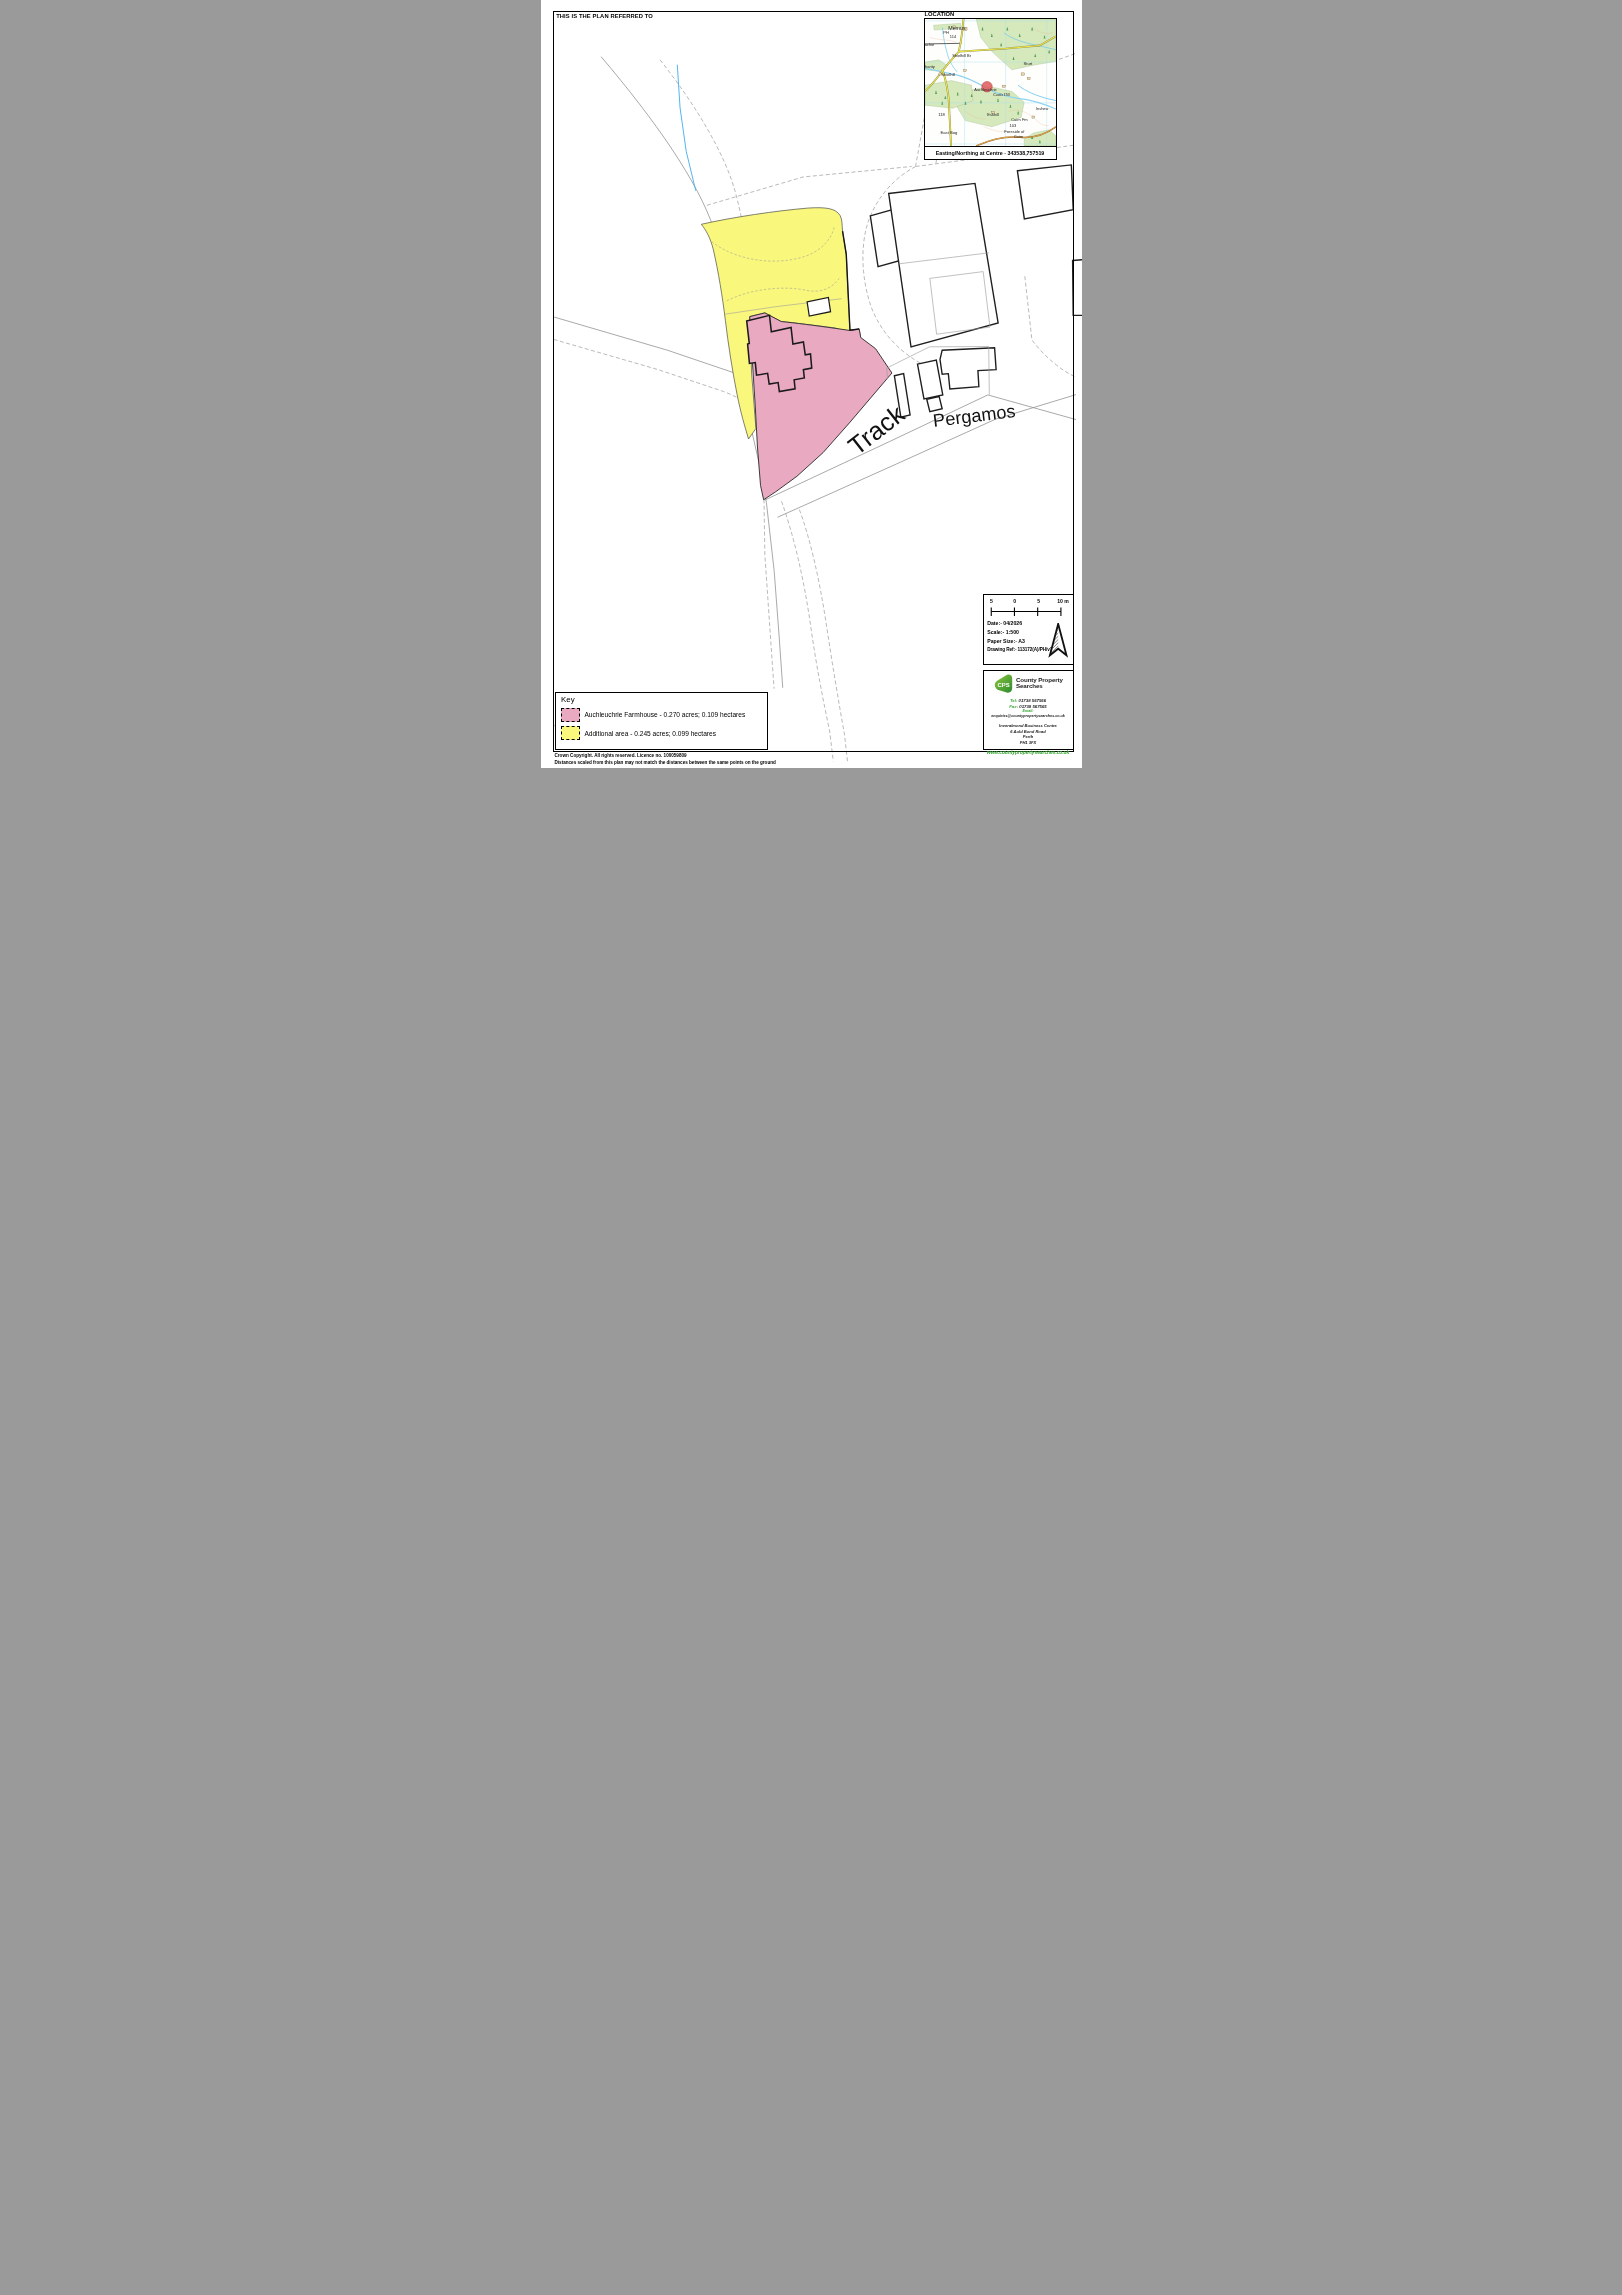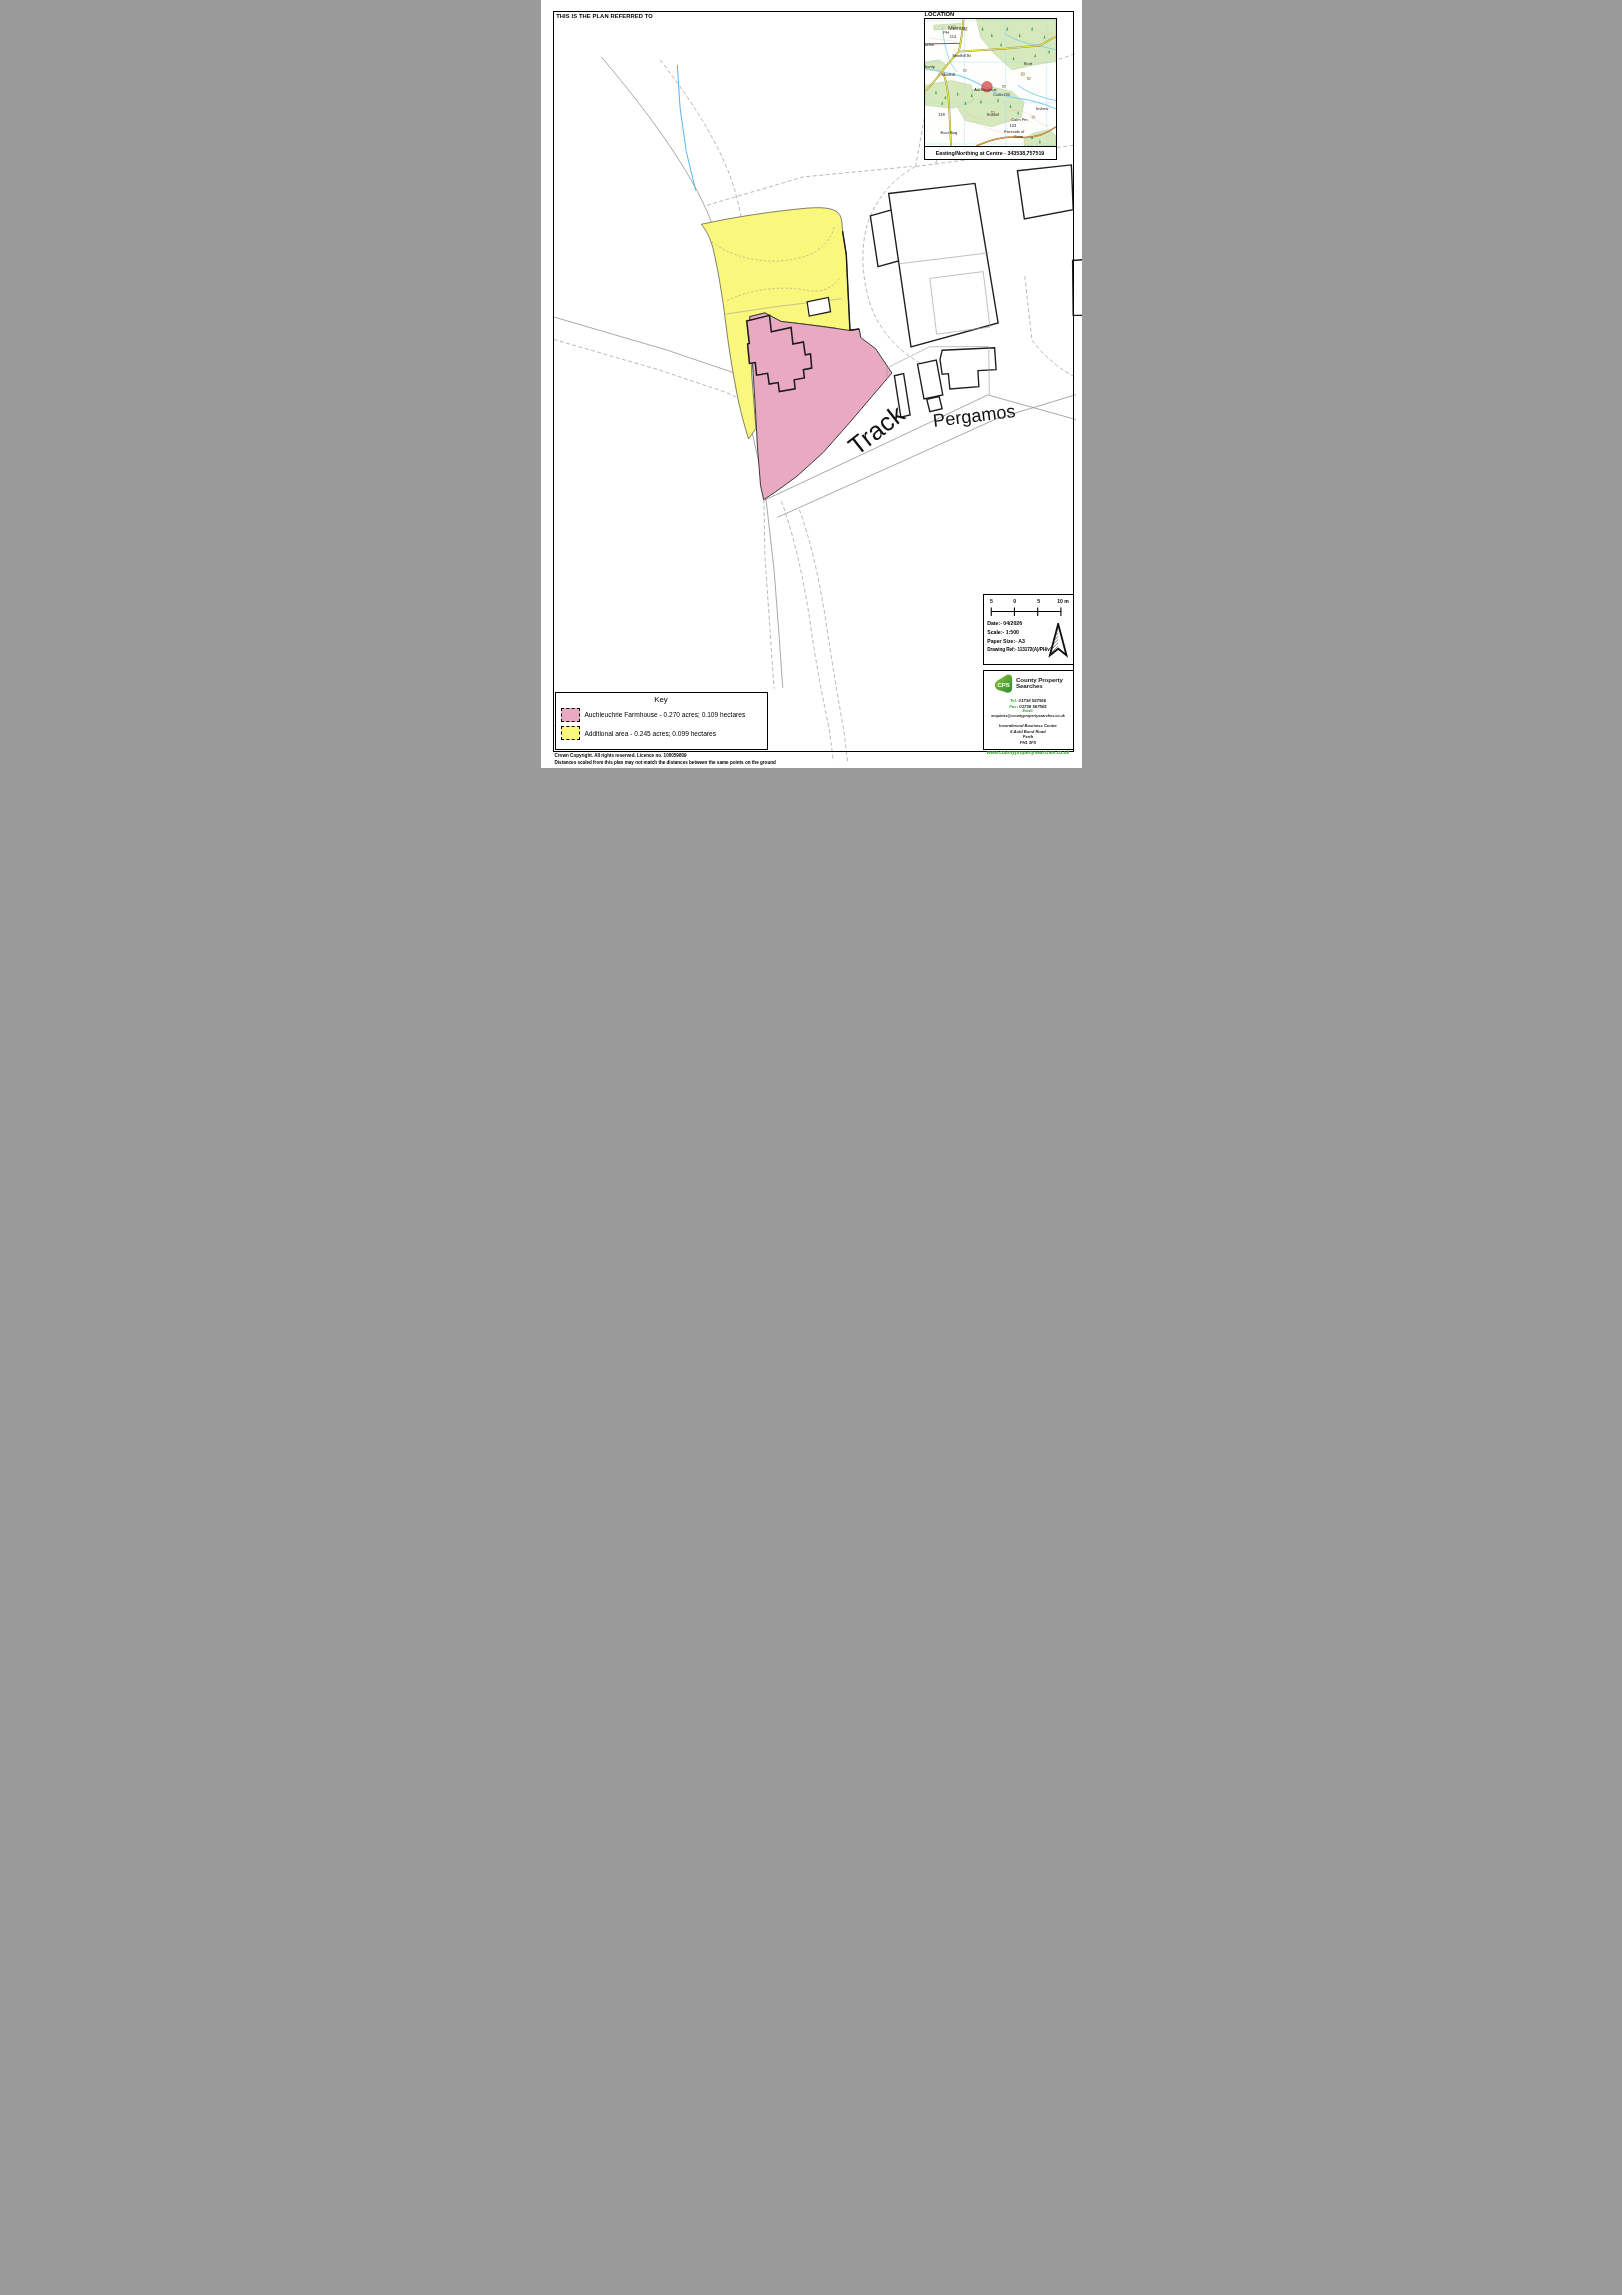--- a/index.html
+++ b/index.html
@@ -13,21 +13,21 @@
   
   .loc-panel{position:absolute;left:383px;top:11px;width:133px;z-index:3;}
   .loc-title{font-size:5.8px;font-weight:700;margin:0 0 0.9px 0.9px;}
   .loc-mapbox{border:1.2px solid #000;height:127px;background:#fff;overflow:hidden;}
   .loc-mapbox svg{display:block;width:100%;height:100%;}
   .loc-caption{border:1.2px solid #000;border-top-width:0.9px;margin-top:-0.5px;background:#fff;
         font-size:5.3px;font-weight:700;text-align:center;padding:2.8px 0.9px;}
 
   
   .key-panel{position:absolute;left:14px;top:692px;width:213px;height:58px;z-index:3;
-        border:1.4px solid #000;background:#fff;box-sizing:border-box;padding:2.3px 5.6px;text-align:center;}
+        border:1.4px solid #000;background:#fff;box-sizing:border-box;padding:2.3px 5.6px;}
   .key-title{font-size:7.9px;font-weight:400;margin-bottom:3.7px;}
   .key-row{display:flex;align-items:center;margin-bottom:4.2px;}
   .key-swatch{width:16.7px;height:12px;border:1.2px dashed #000;margin-right:4.6px;flex:0 0 auto;}
   .sw-pink{background:#E9A9C1;}
   .sw-yellow{background:#F9F77C;}
   .key-label{font-size:6.6px;}
 
   .footer-line1{position:absolute;left:14px;top:753px;font-size:4.6px;font-weight:700;z-index:3;}
   .footer-line2{position:absolute;left:14px;top:760px;font-size:4.6px;font-weight:700;z-index:3;}
 

